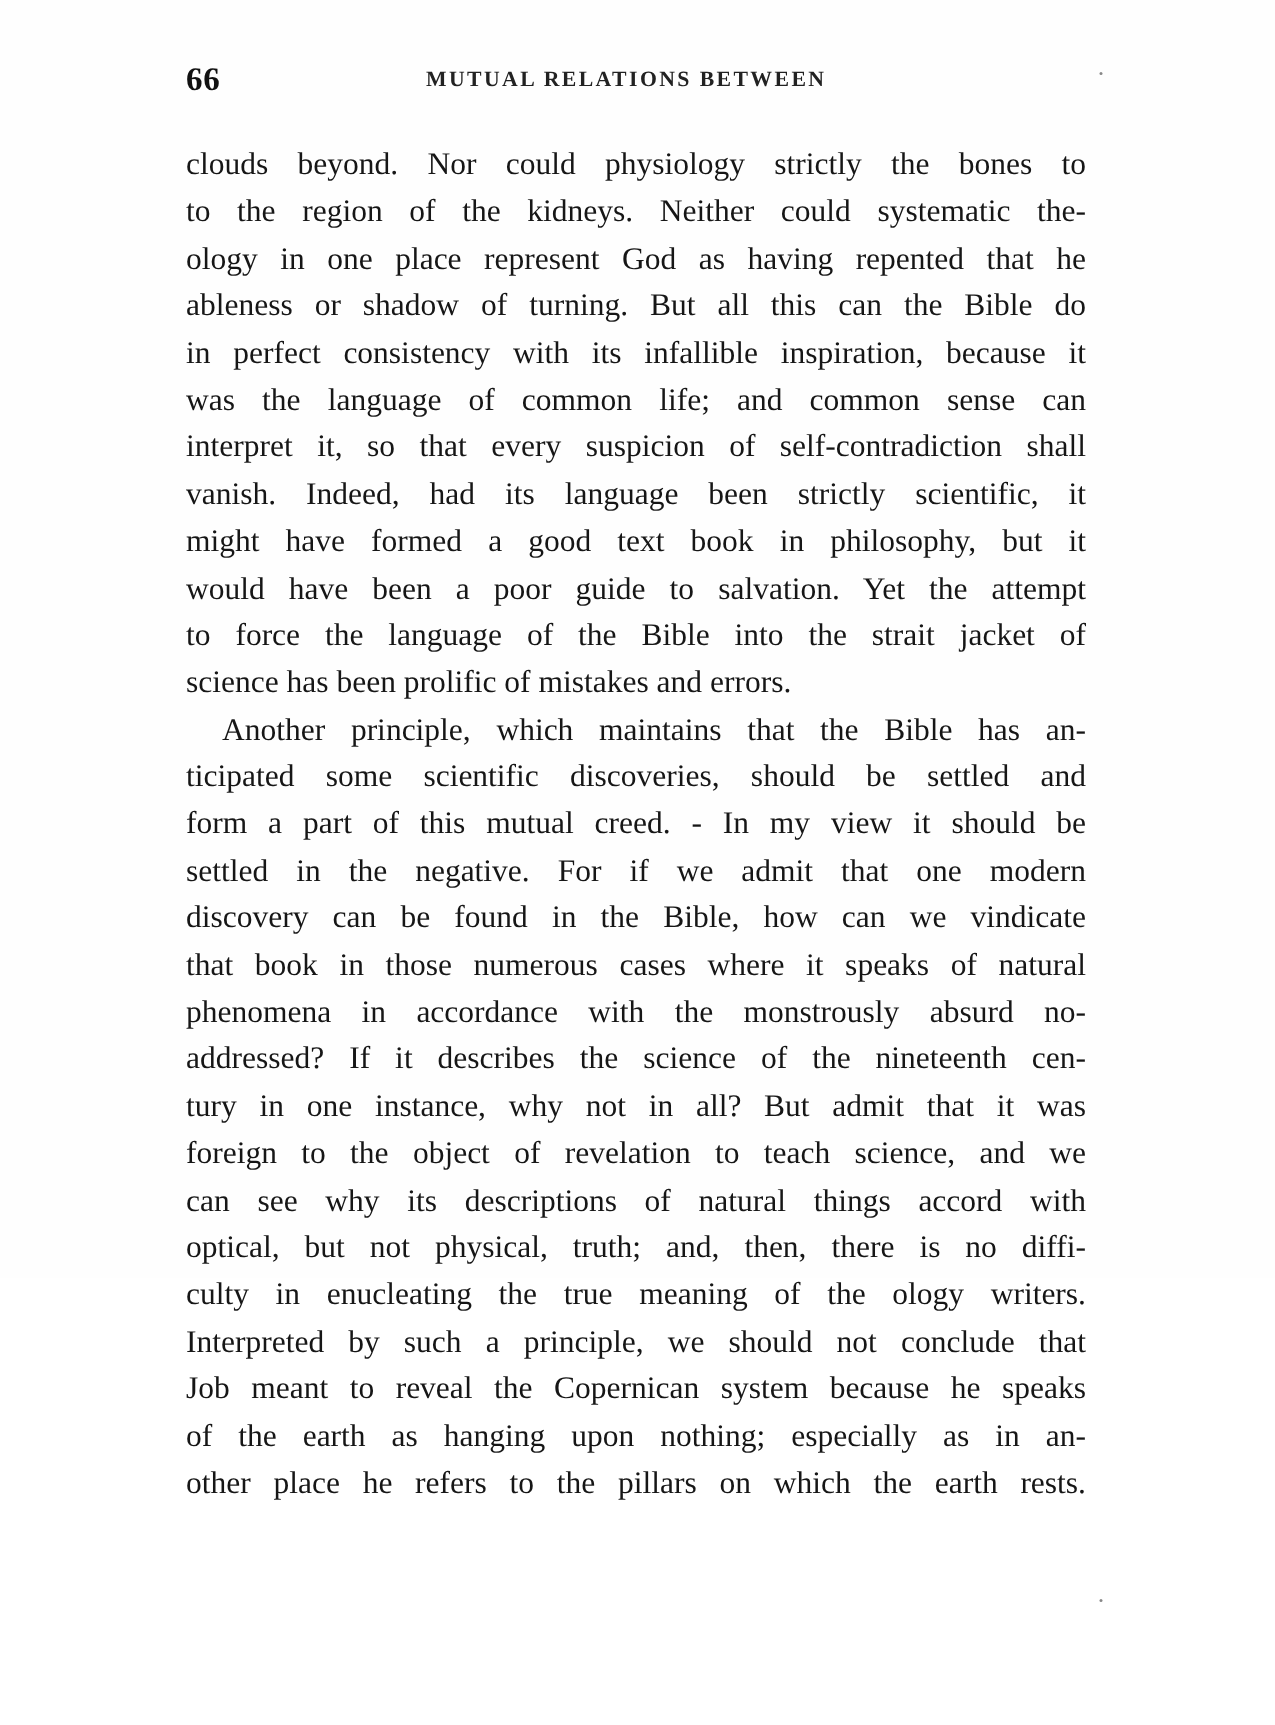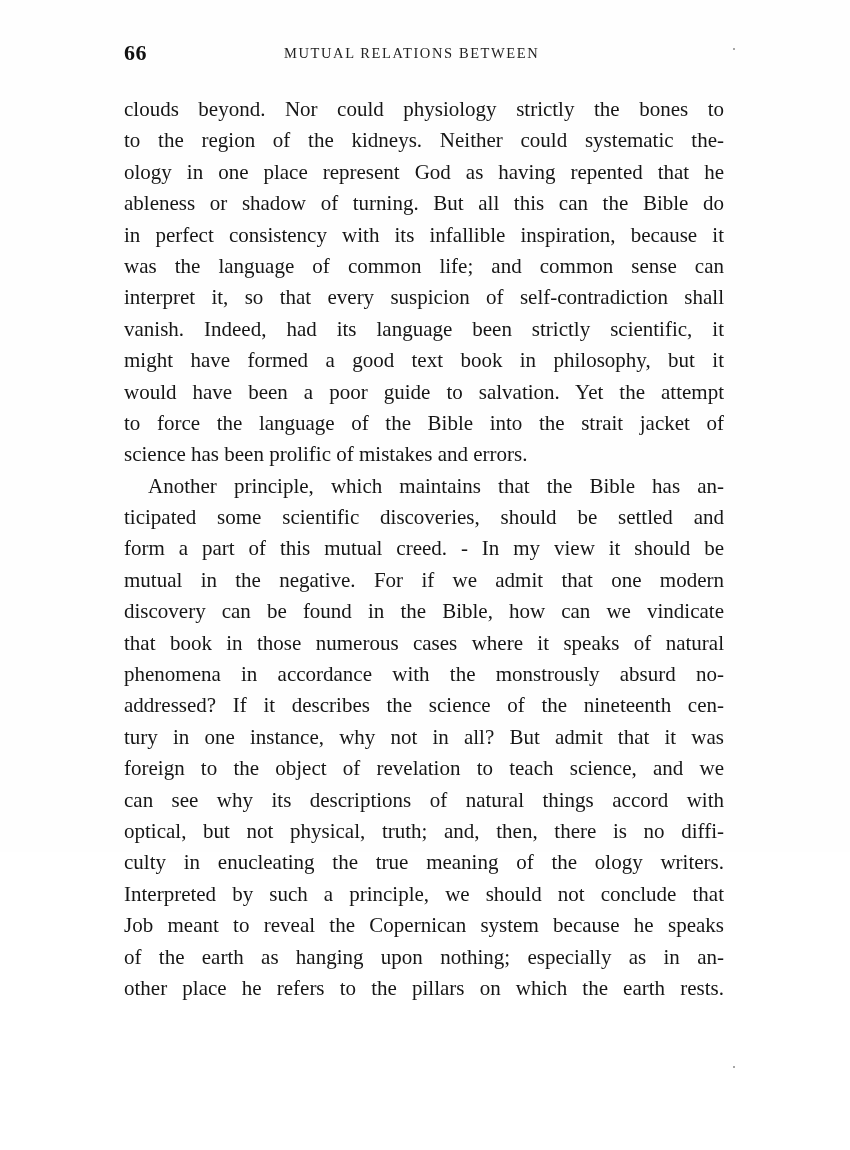--- a/index.html
+++ b/index.html
@@ -36,21 +36,21 @@
       font-size: 22px;
       font-weight: bold;
       letter-spacing: 0.5px;
       color: #111;
     }
     .running-title {
       position: absolute;
       left: 160px;
       top: 5px;
       font-size: 14.5px;
-      font-weight: normal;
+      font-weight: bold;
       letter-spacing: 1.6px;
       color: #222;
     }
     .body-text {
       position: absolute;
       left: 124px;
       top: 94px;
       width: 600px;
     }
     .line {
@@ -101,21 +101,21 @@
       <span class="line">might have formed a good text book in philosophy, but it</span>
       <span class="line">would have been a poor guide to salvation.  Yet the attempt</span>
       <span class="line">to force the language of the Bible into the strait jacket of</span>
       <span class="line last">science has been prolific of mistakes and errors.</span>
     </div>
 
     <div>
       <span class="line indent">Another principle, which maintains that the Bible has an-</span>
       <span class="line">ticipated some scientific discoveries, should be settled and</span>
       <span class="line">form a part of this mutual creed. - In my view it should be</span>
-      <span class="line">mutual in the negative.  For if we admit that one modern</span>
+      <span class="line">settled in the negative.  For if we admit that one modern</span>
       <span class="line">discovery can be found in the Bible, how can we vindicate</span>
       <span class="line">that book in those numerous cases where it speaks of natural</span>
       <span class="line">phenomena in accordance with the monstrously absurd no-</span>
       <span class="line">addressed?  If it describes the science of the nineteenth cen-</span>
       <span class="line">tury in one instance, why not in all?  But admit that it was</span>
       <span class="line">foreign to the object of revelation to teach science, and we</span>
       <span class="line">can see why its descriptions of natural things accord with</span>
       <span class="line">optical, but not physical, truth; and, then, there is no diffi-</span>
       <span class="line">culty in enucleating the true meaning of the ology writers.</span>
       <span class="line">Interpreted by such a principle, we should not conclude that</span>

